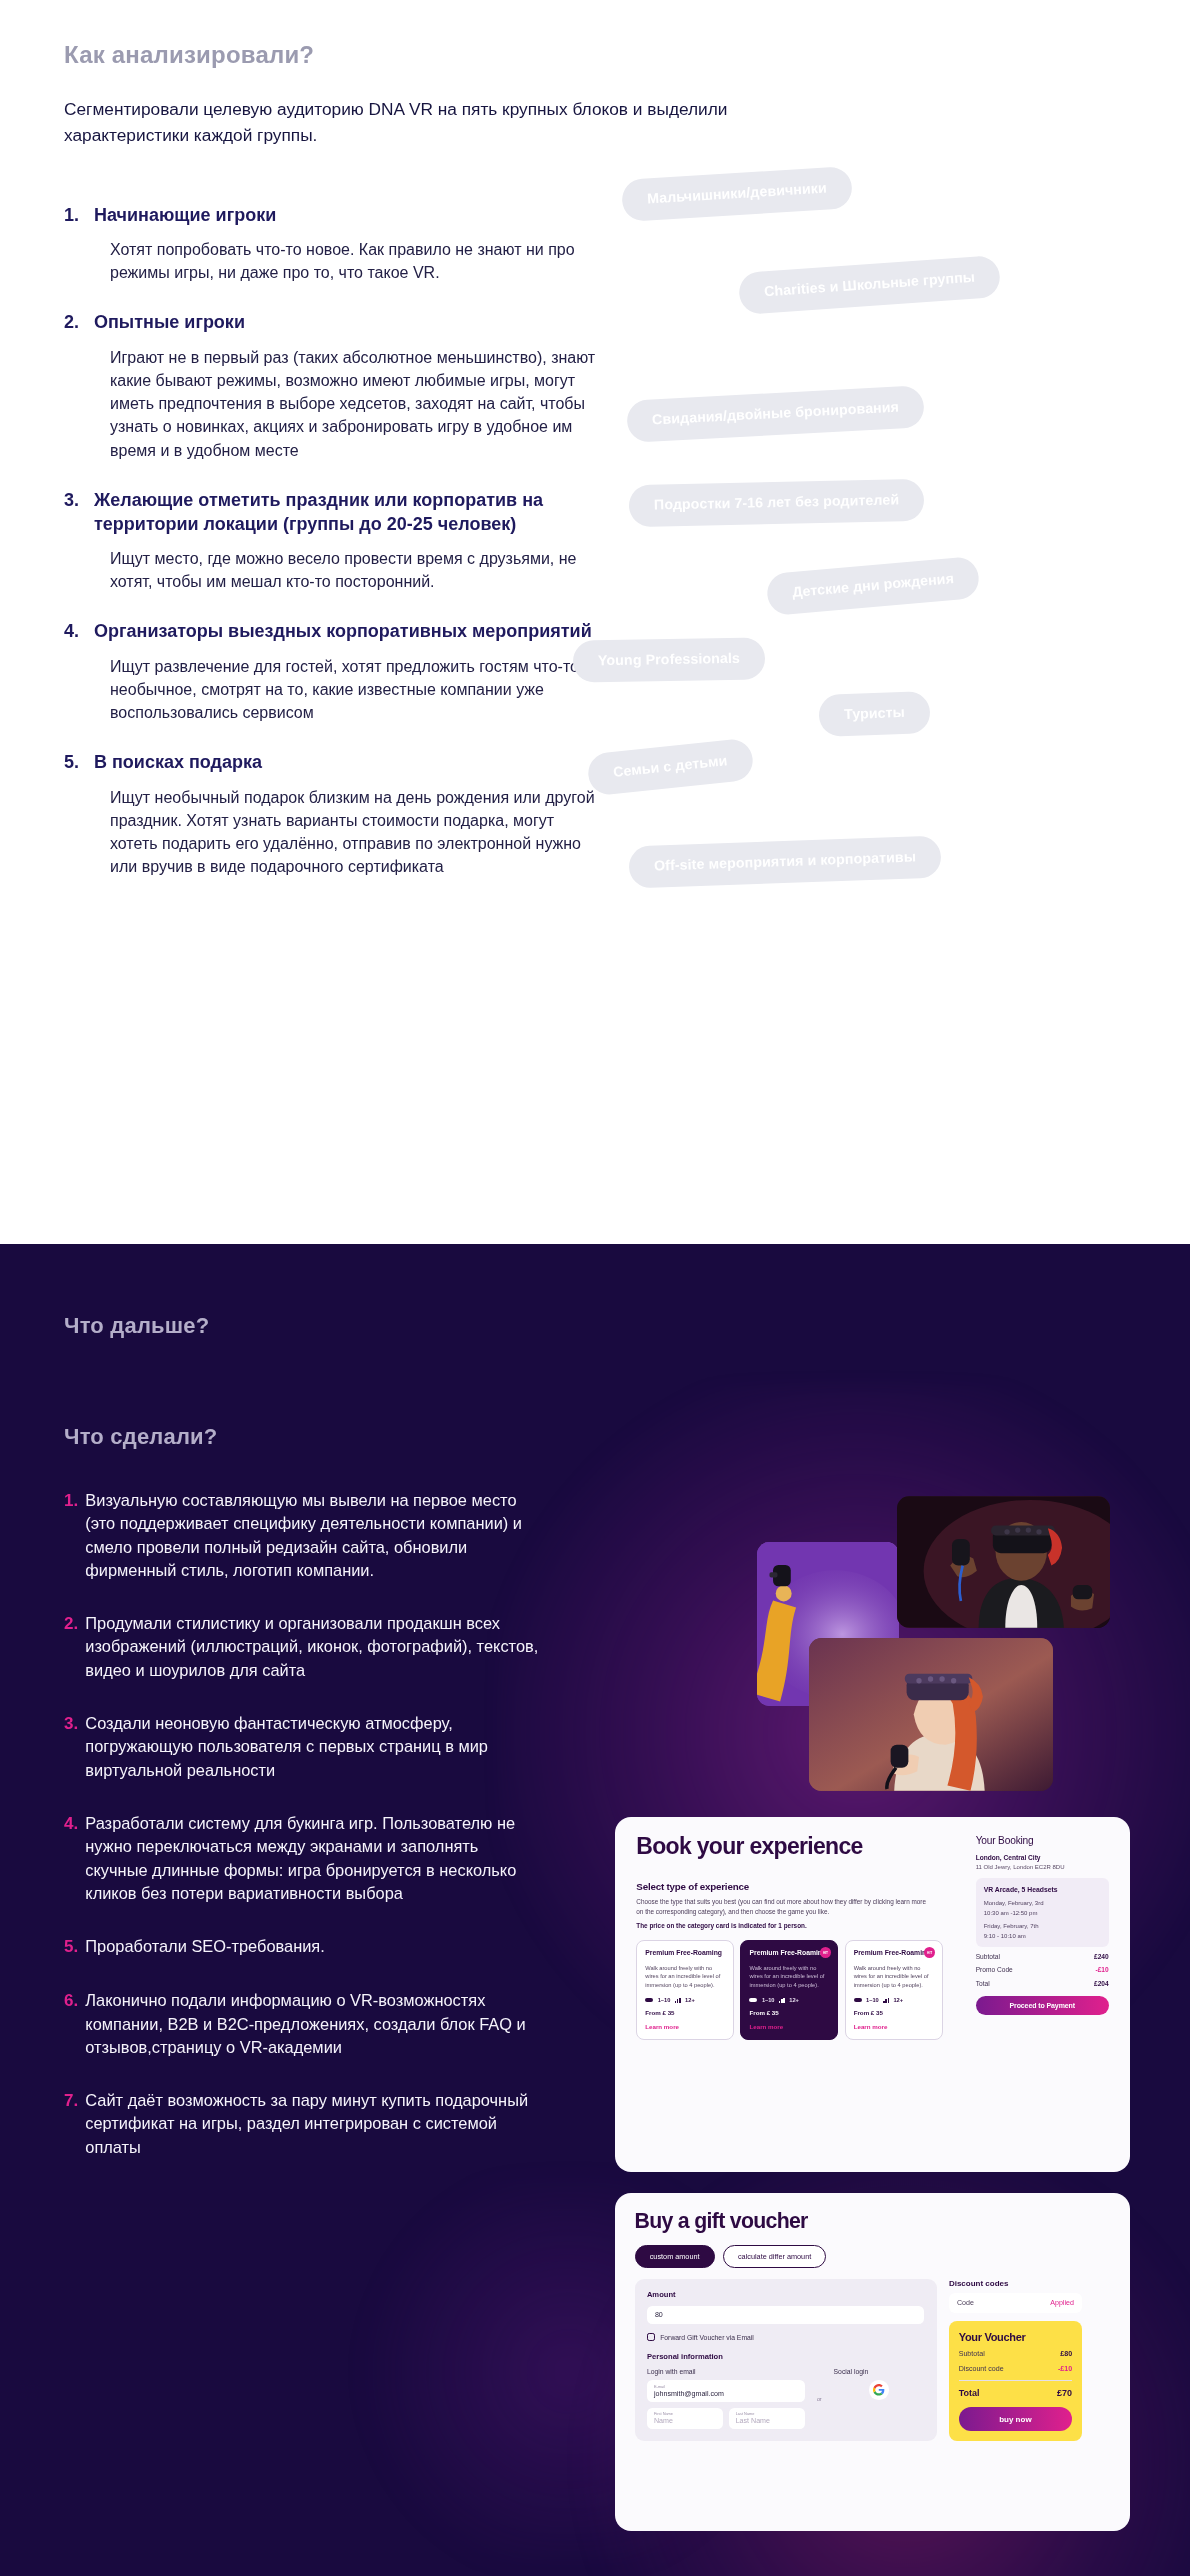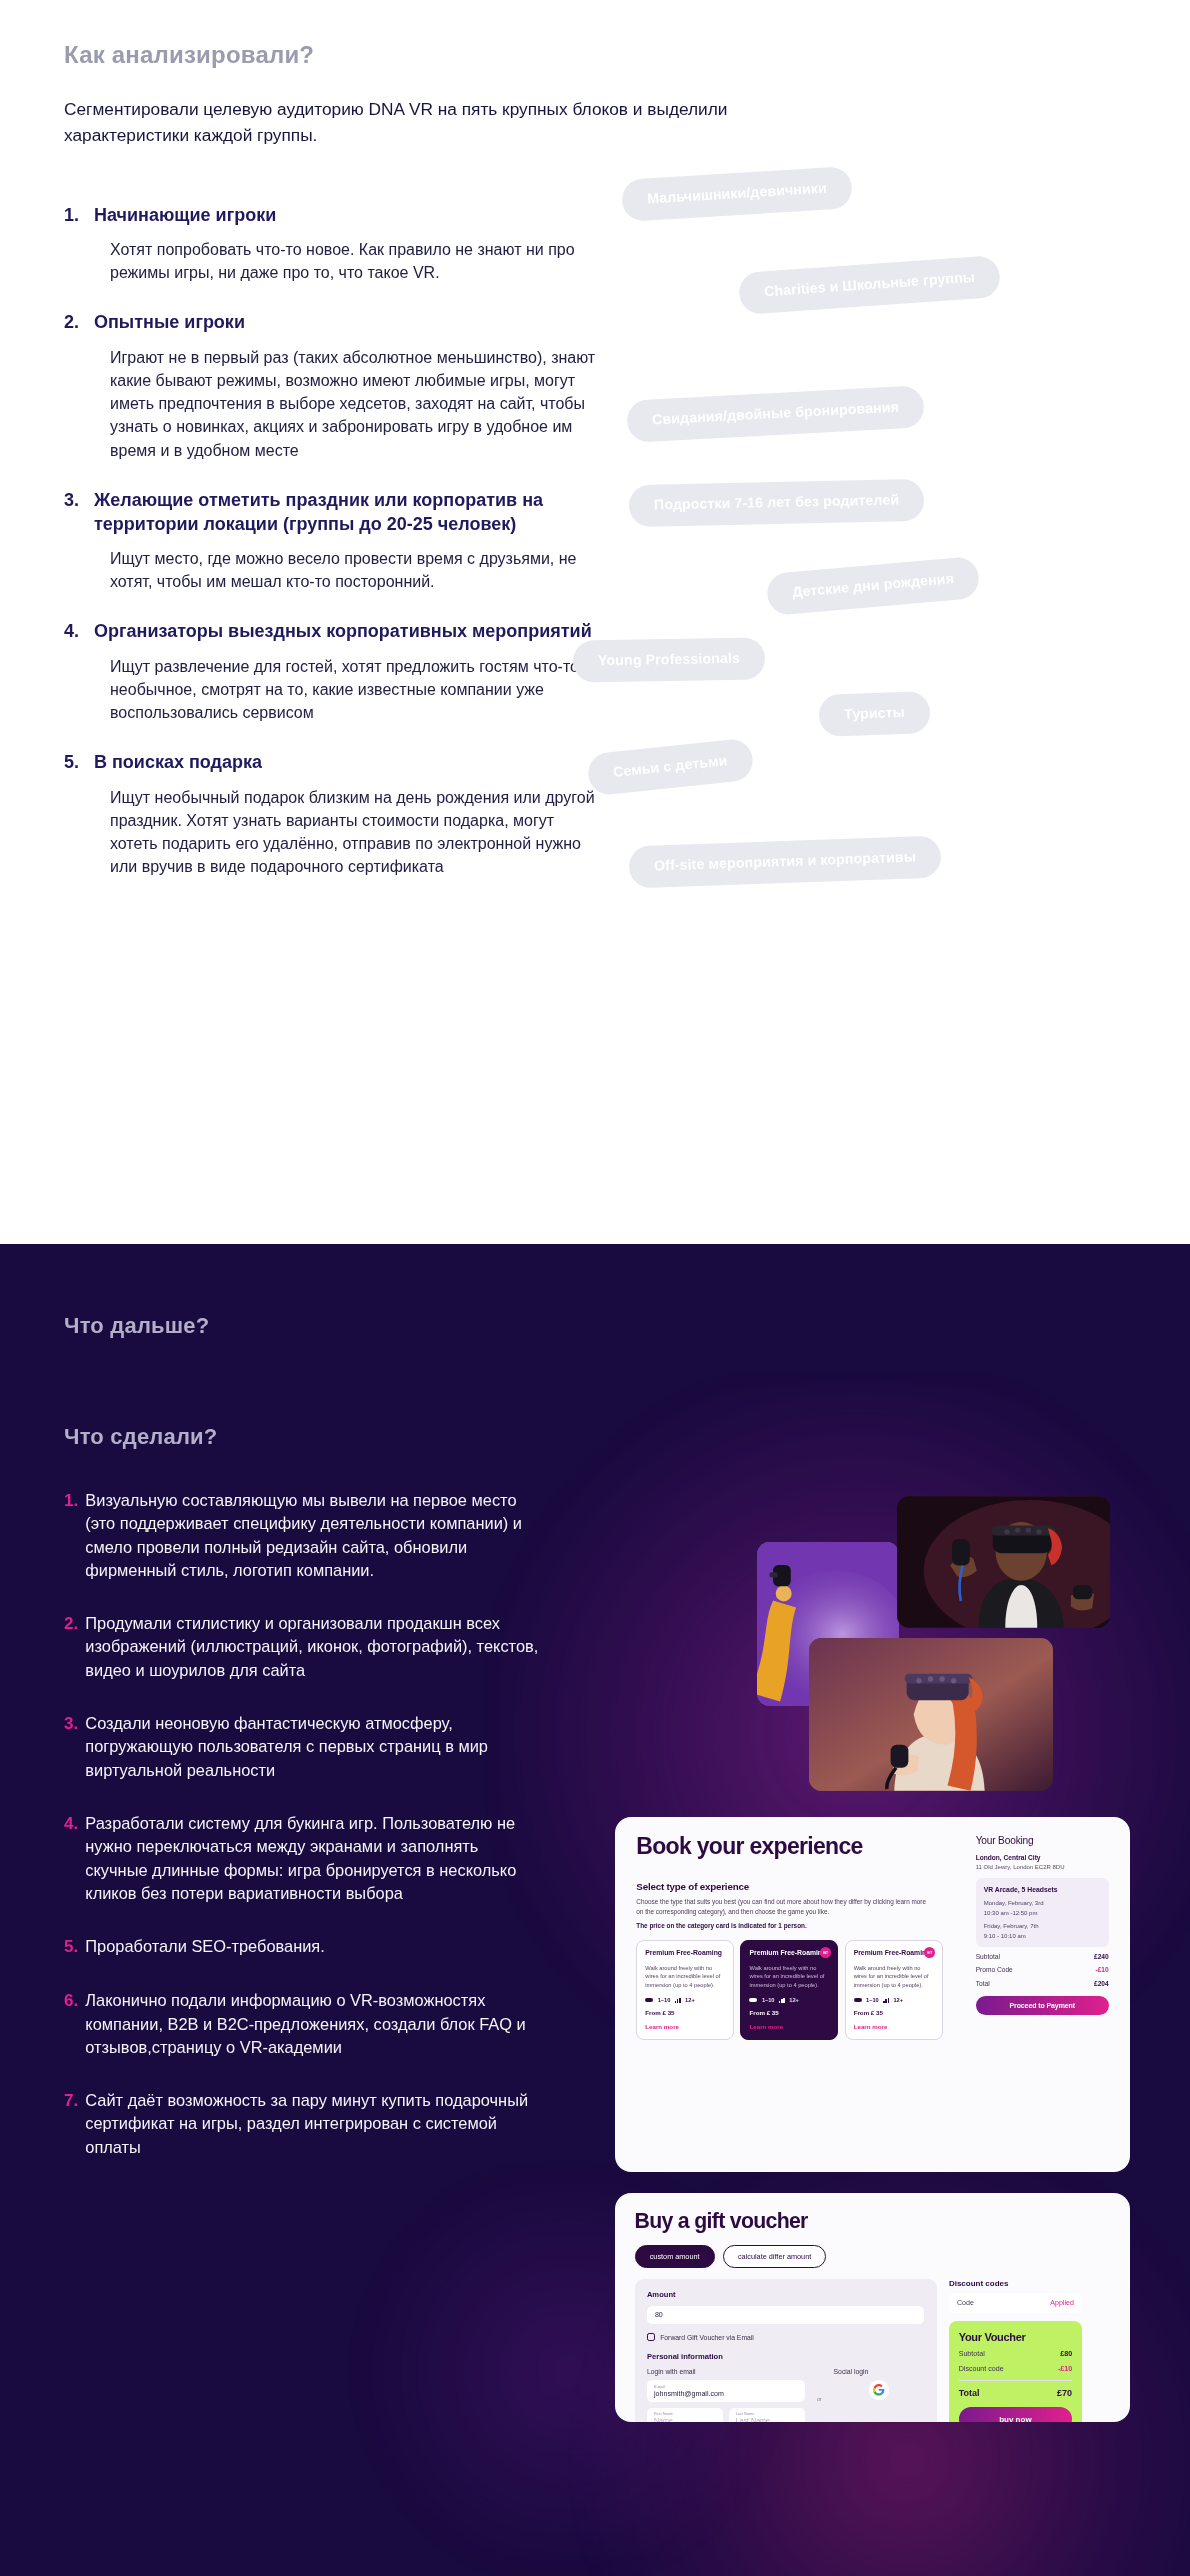--- a/index.html
+++ b/index.html
@@ -204,21 +204,21 @@
   }
   .ic-vr { width:8px; height:4.4px; background:#2e0a43; border-radius:2.7px; position:relative; }
   .xcard.dark .ic-vr { background:#fff; }
   .ic-bars { display:flex; align-items:flex-end; gap:0.9px; height:5.3px;}
   .ic-bars i { width:1.4px; background:#2e0a43; display:block;}
   .xcard.dark .ic-bars i { background:#fff; }
 
   
   .mock-voucher {
     position: absolute; left: 615px; top: 2193px;
-    width: 515px; height: 229px;
+    width: 515px; height: 338px;
     background: #fbfafd; border-radius: 16px; z-index: 5;
     padding: 16px 19.5px; overflow: hidden;
   }
   .vh1 { font-size:21.3px; font-weight:800; color:#2e0a43; letter-spacing:-0.7px; }
   .vtabs { display:flex; gap:8px; margin-top:10.7px; }
   .vtab {
     border-radius:18px; font-size:7.3px; font-weight:400; padding:6.2px 14.2px;
     border:1.2px solid #2e0a43; color:#2e0a43; background:#fff;
   }
   .vtab.on { background:#2e0a43; color:#fff; }
@@ -247,21 +247,21 @@
   .gbtn {
     width:19.5px; height:19.5px; border-radius:50%; background:#fff; margin: 5.3px auto 0;
     display:flex; align-items:center; justify-content:center; font-size:10.7px; font-weight:800;
   }
   .vdisc { font-size:8px; font-weight:800; color:#2e0a43; }
   .vcode {
     background:#fff; border-radius:6.2px; padding:6.2px 8px; margin-top:5.3px;
     display:flex; justify-content:space-between; font-size:7.1px; color:#4a3d58;
   }
   .vcode .ap { color:#e0208d; }
-  .vcard { background:#bef264; border-radius:8px; padding:10.7px 9.8px; margin-top:7.1px; }
+  .vcard { background:#fde047; border-radius:8px; padding:10.7px 9.8px; margin-top:7.1px; }
   .vcard h4 { font-size:11px; font-weight:800; color:#2e0a43; letter-spacing:-0.3px;}
   .vcr { display:flex; justify-content:space-between; font-size:7.1px; color:#3f3050; margin-top:7.1px;}
   .vcr b { font-weight:800; color:#2e0a43; }
   .vcr .neg { color:#e0208d; font-weight:800; }
   .vhr { height:0.9px; background:#e4dfea; margin:7.1px 0 0; }
   .vtot { display:flex; justify-content:space-between; font-size:9px; font-weight:800; color:#2e0a43; margin-top:7.1px;}
   .vbuy {
     margin-top:9px; text-align:center; border-radius:18px; padding:7.1px 3.6px;
     background: linear-gradient(90deg,#7b1a8f 0%, #e0208d 100%);
     color:#fff; font-size:8px; font-weight:800;

